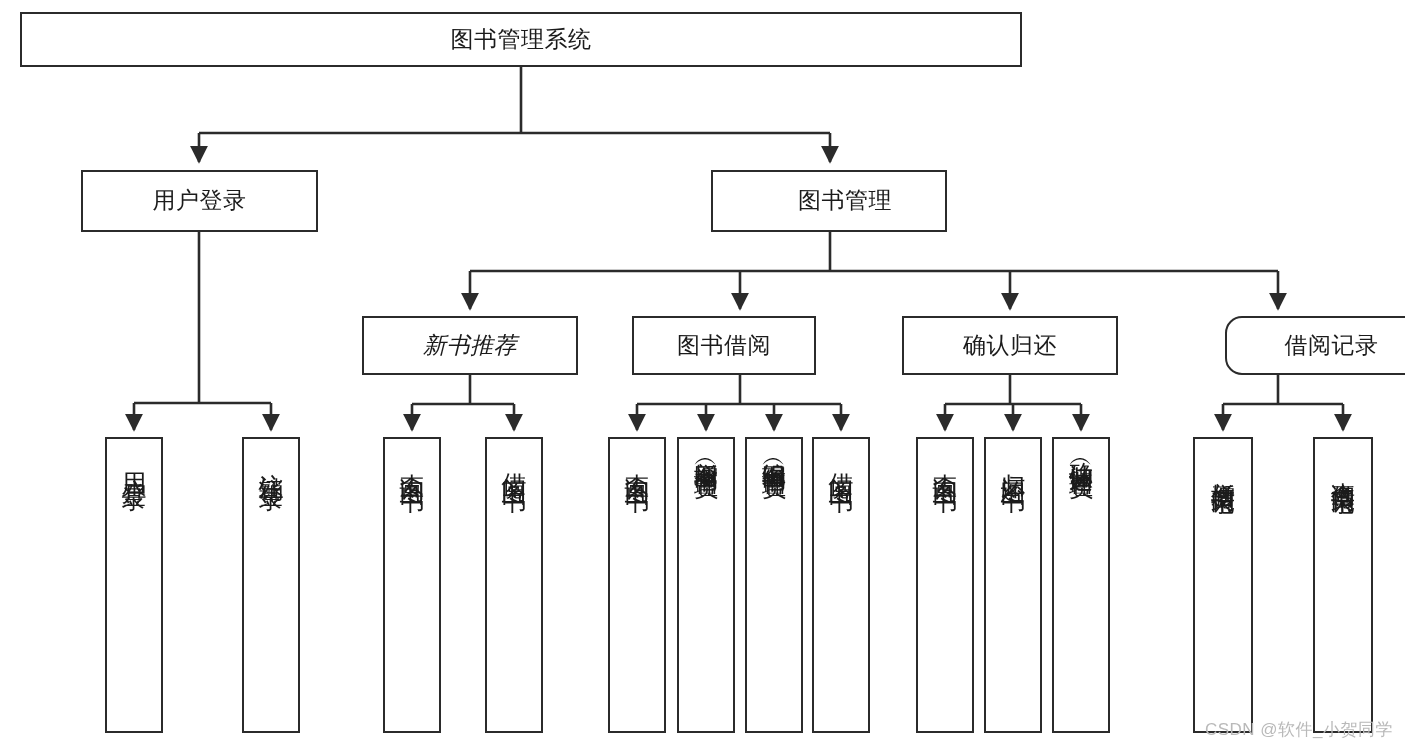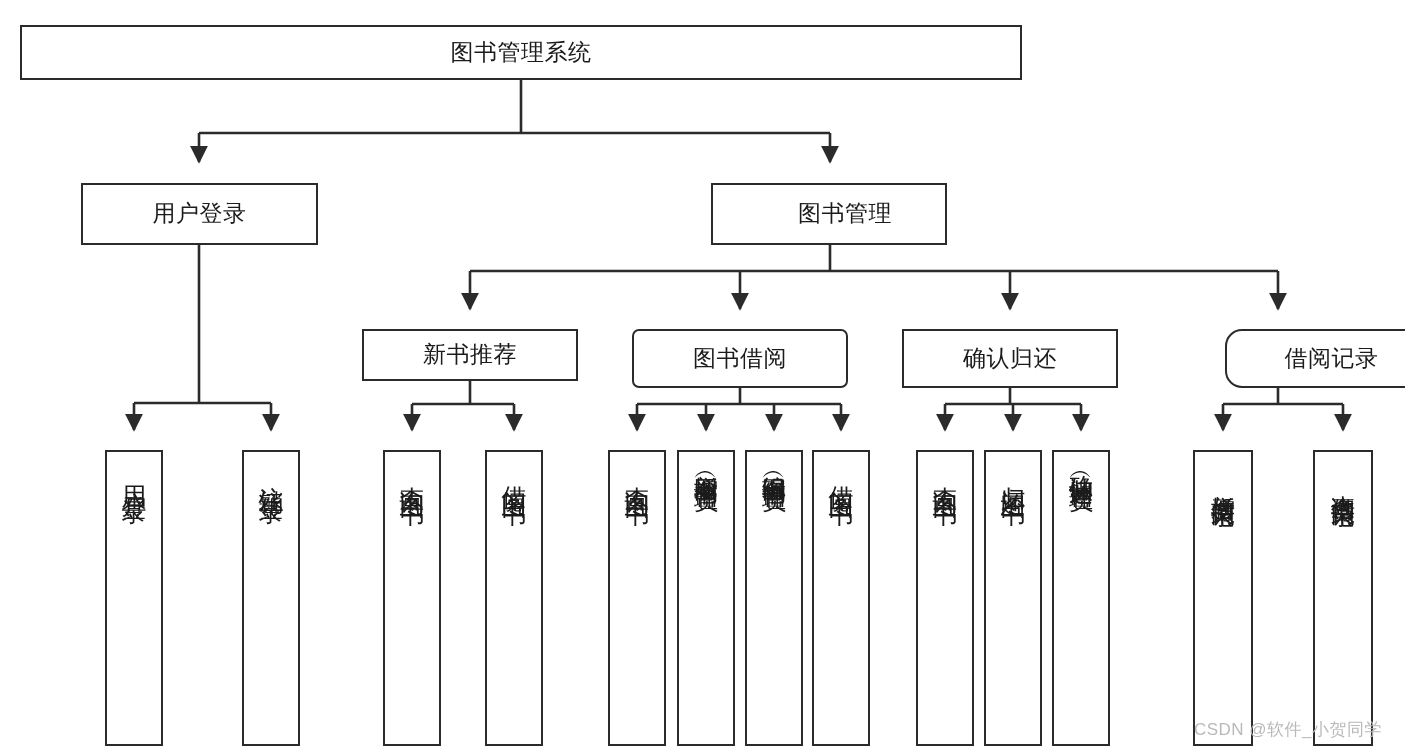--- a/index.html
+++ b/index.html
@@ -27,21 +27,20 @@
   }
   .node {
     position: absolute;
     box-sizing: border-box;
     border: 2px solid #2b2b2b;
     background: #ffffff;
     display: flex;
     align-items: center;
     justify-content: center;
     color: #1b1b1b;
-    margin-top: 13px;
   }
   .node .lbl {
     display: block;
     text-align: center;
     line-height: 1.12;
     white-space: pre;
   }
   .node.horiz .lbl {
     font-size: 23px;
     letter-spacing: 0.5px;
@@ -60,21 +59,21 @@
   }
   .node.vert.tight .lbl {
     font-size: 24px;
     letter-spacing: 2px;
   }
   .node.vert.top .lbl {
     padding-top: 0;
   }
   #watermark {
     position: absolute;
-    right: 23px;
+    right: 12px;
     bottom: 6px;
     font-size: 17px;
     color: #b9b9b9;
     letter-spacing: 0.5px;
     white-space: nowrap;
   }
 </style>
 </head>
 <body>
 
@@ -134,24 +133,24 @@
     <span class="lbl">图书管理系统</span>
   </div>
 
   <div class="node horiz" style="left:81px; top:170px; width:237px; height:62px;">
     <span class="lbl">用户登录</span>
   </div>
   <div class="node horiz" style="left:711px; top:170px; width:236px; height:62px;padding-left:32px;">
     <span class="lbl">图书管理</span>
   </div>
 
-  <div class="node horiz" style="left:362px; top:316px; width:216px; height:52px;">
+  <div class="node horiz" style="left:362px; top:316px; width:216px; height:59px;font-style:italic;">
     <span class="lbl">新书推荐</span>
   </div>
-  <div class="node horiz" style="left:632px; top:316px; width:216px; height:59px;border-radius:7px;">
+  <div class="node horiz" style="left:632px; top:316px; width:184px; height:59px;">
     <span class="lbl">图书借阅</span>
   </div>
   <div class="node horiz" style="left:902px; top:316px; width:216px; height:59px;">
     <span class="lbl">确认归还</span>
   </div>
   <div class="node horiz" style="left:1225px; top:316px; width:213px; height:59px;border-radius:17px;">
     <span class="lbl">借阅记录</span>
   </div>
 
   <div class="node vert" style="left:105px; top:437px; width:58px; height:296px;">

